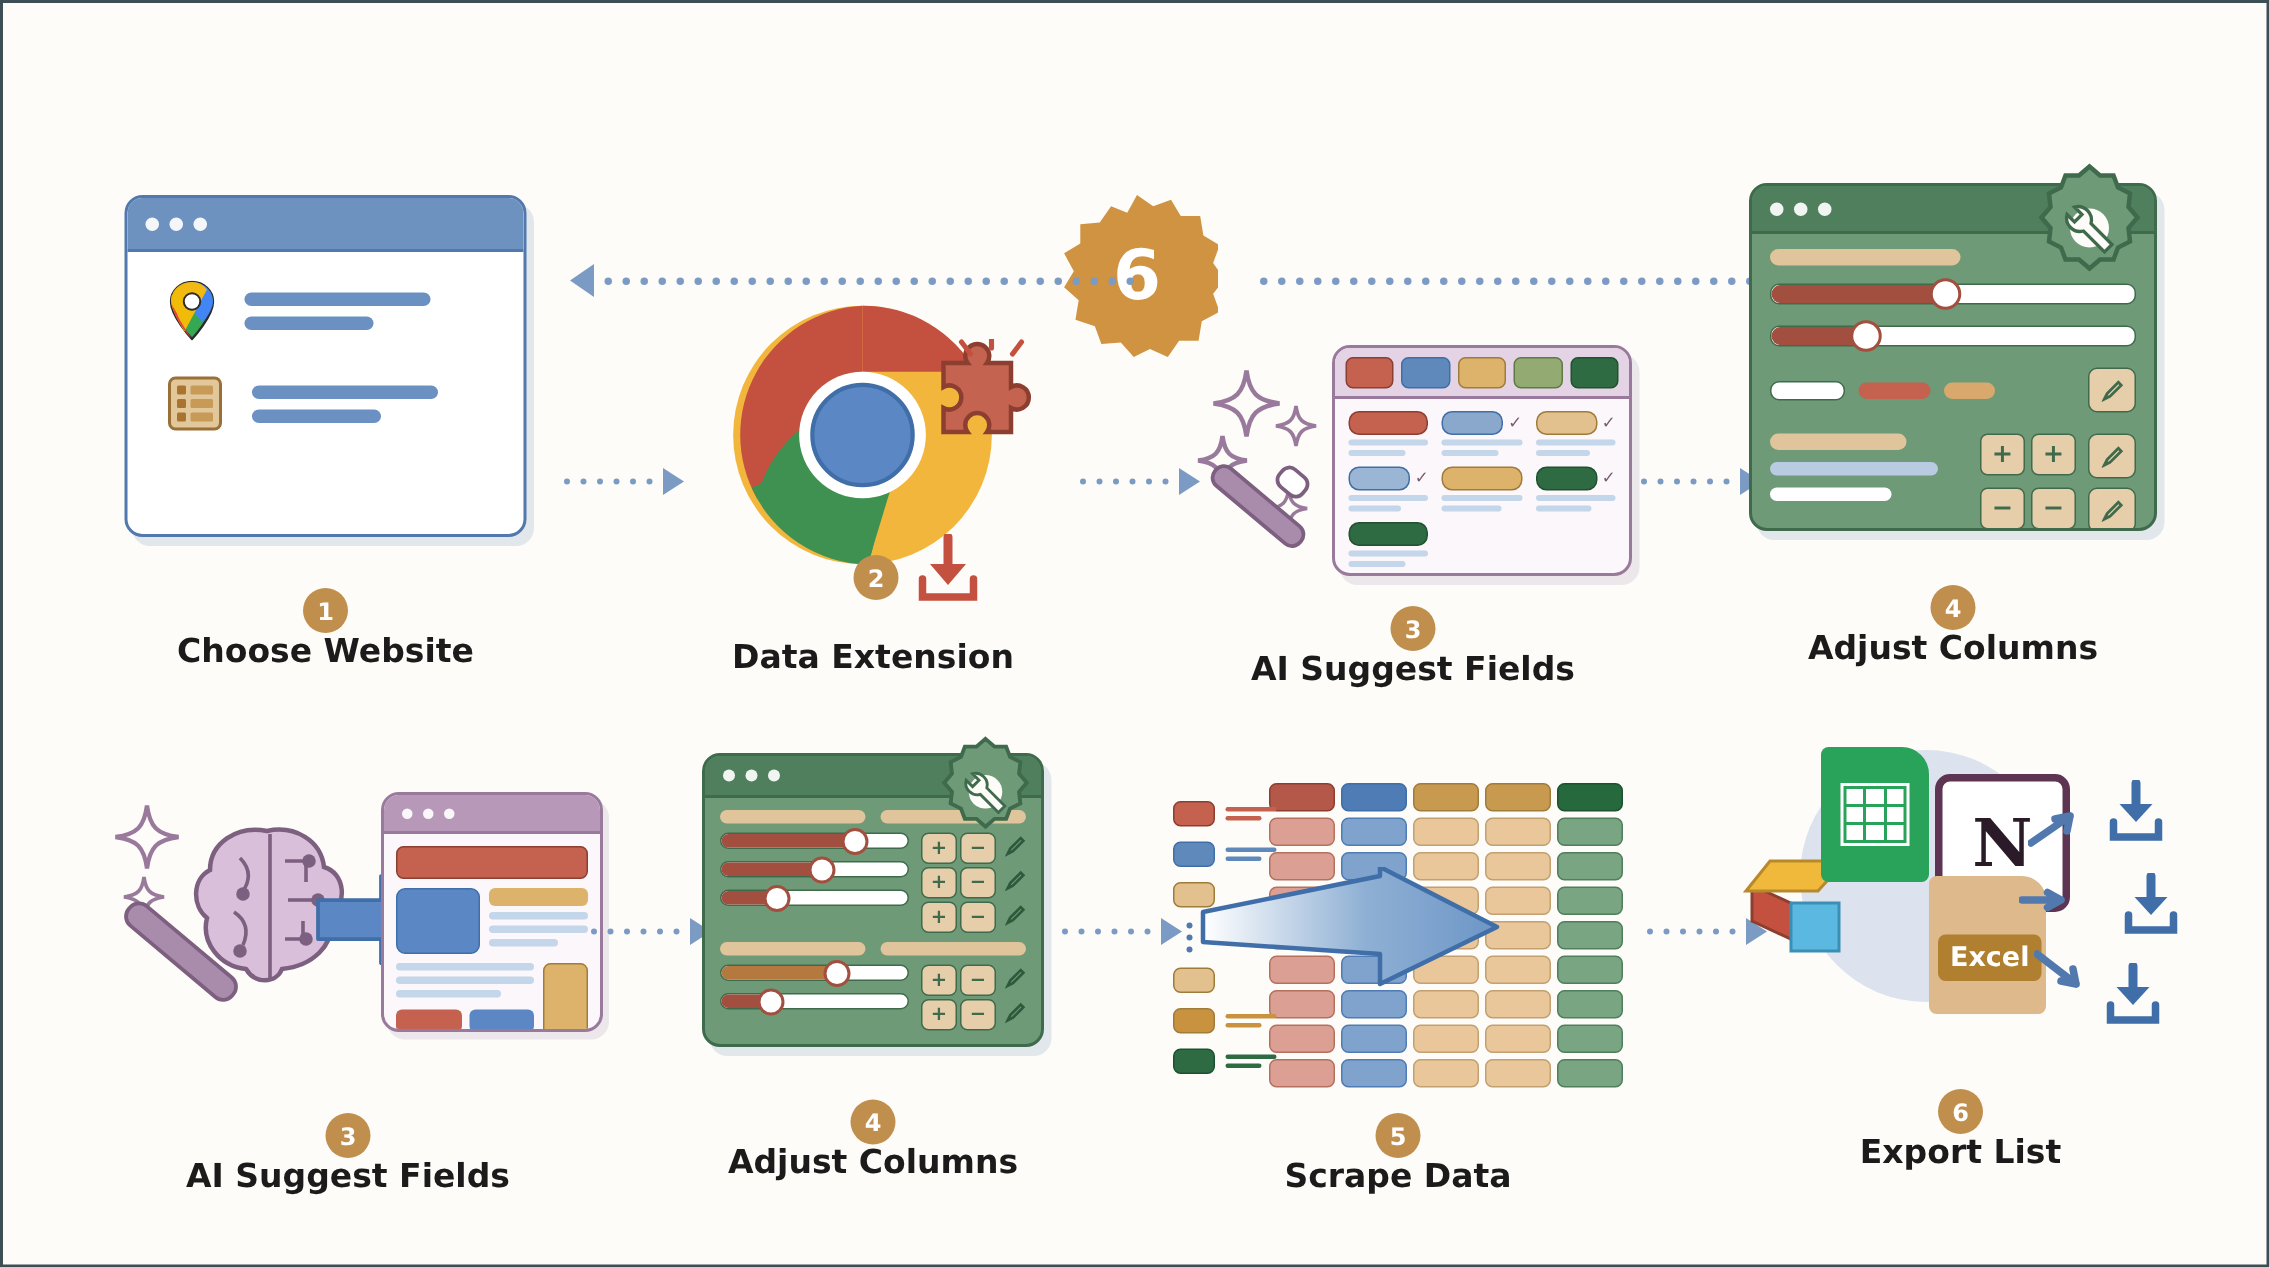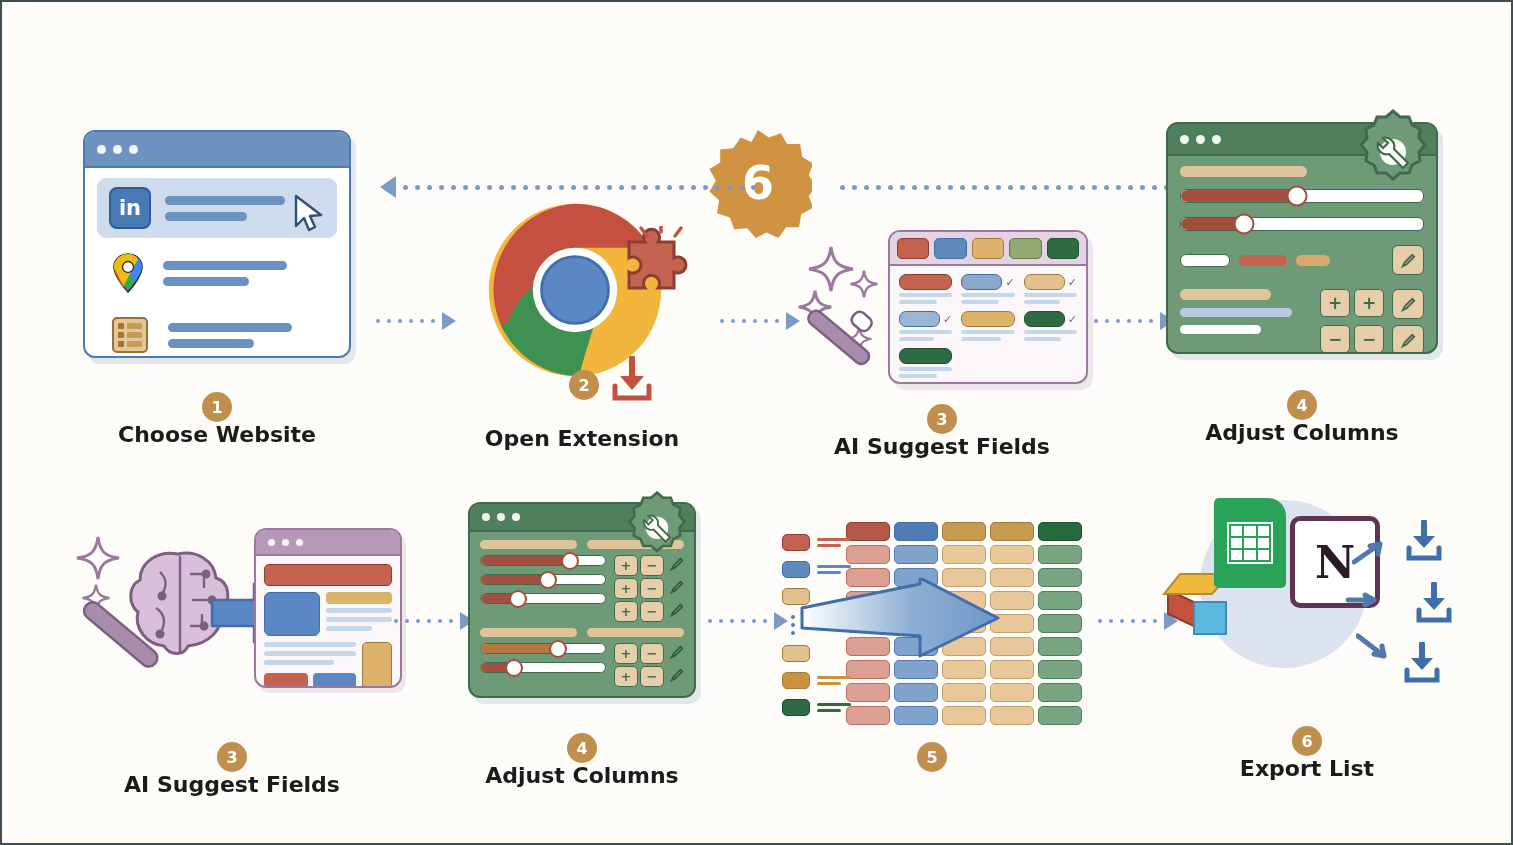--- a/index.html
+++ b/index.html
@@ -239,30 +239,20 @@
 
   <div class="step" style="left:70px;top:128px;width:290px;">
     <div class="art" style="height:240px;">
       <div class="win win-blue" style="margin:0 auto;">
         <div class="win-bar">
           <span class="dot3"></span>
           <span class="dot3"></span>
           <span class="dot3"></span>
         </div>
         <div style="padding:10px 12px;display:flex;flex-direction:column;gap:6px;">
-          <div class="rowitem row-hl" style="position:relative;">
-            <div class="li-icon">in</div>
-            <div class="bars">
-              <span class="bar" style="width:120px;"></span>
-              <span class="bar" style="width:82px;"></span>
-            </div>
-            <svg width="34" height="40" viewBox="0 0 34 40" style="position:absolute;right:10px;top:16px;">
-              <path d="M3 2 L3 32 L11 24 L16 36 L22 33 L17 22 L28 21 Z" fill="#fff" stroke="#2f4f72" stroke-width="2.4" stroke-linejoin="round"></path>
-            </svg>
-          </div>
           <div class="rowitem">
             <div class="map-pin">
               <svg width="30" height="40" viewBox="0 0 30 40">
                 <path d="M15 1 C23 1 29 7 29 14 C29 24 15 39 15 39 C15 39 1 24 1 14 C1 7 7 1 15 1Z" fill="#34a853" stroke="#2b2b2b" stroke-width="1.6"></path>
                 <path d="M15 1 C23 1 29 7 29 14 C29 18 26 23 22 28 L6 10 C8 4 11 1 15 1Z" fill="#4285f4" stroke="none"></path>
                 <path d="M2 9 C4 4 9 1 15 1 C19 1 23 3 25 6 L10 34 C5 26 1 18 1 14 C1 12 1 10 2 9Z" fill="#fbbc05" opacity="0.95"></path>
                 <path d="M1.5 16 C3 24 10 34 15 39 C15 39 6 26 5 22Z" fill="#ea4335"></path>
                 <circle cx="15" cy="14" r="5.5" fill="#fff" stroke="#2b2b2b" stroke-width="1.3"></circle>
               </svg>
             </div>
@@ -333,21 +323,21 @@
       </div>
       <div class="dl">
         <svg width="46" height="48" viewBox="0 0 46 48">
           <path d="M23 2 v22" stroke="#c4503f" stroke-width="6" stroke-linecap="round"></path>
           <path d="M11 20 L23 34 L35 20 Z" fill="#c4503f"></path>
           <path d="M6 30 v12 h34 v-12" fill="none" stroke="#c4503f" stroke-width="5" stroke-linecap="round"></path>
         </svg>
       </div>
       <div class="badge" style="position:absolute;left:82px;top:168px;">2</div>
     </div>
-    <div class="caption" style="margin-top:24px;">Open Extension</div>
+    <div class="caption" style="margin-top:24px;">Data Extension</div>
   </div>
 
   <div class="dots small" style="left:718px;top:310px;">
     <i></i>
       <i></i>
       <i></i>
       <i></i>
       <i></i>
       <i></i>
     <div class="arrow-r"></div>
@@ -802,20 +792,21 @@
           <linearGradient id="agrad" x1="0" y1="0" x2="1" y2="0">
             <stop offset="0%" stop-color="#ffffff"></stop>
             <stop offset="55%" stop-color="#8fb0d4"></stop>
             <stop offset="100%" stop-color="#6d96c6"></stop>
           </linearGradient>
         </defs>
         <path d="M2 30 L120 6 L120 0 L198 40 L120 78 L120 58 L2 50 Z" fill="url(#agrad)" stroke="#3f6ea8" stroke-width="3" stroke-linejoin="round"></path>
       </svg>
     </div>
     <div class="badge" style="margin-top:30px;">5</div>
+    <div class="caption">Scrape Data</div>
   </div>
 
   <div class="dots small" style="left:1096px;top:610px;">
     <i></i>
       <i></i>
       <i></i>
       <i></i>
       <i></i>
       <i></i>
     <div class="arrow-r"></div>
@@ -843,20 +834,23 @@
             <i></i>
             <i></i>
             <i></i>
             <i></i>
         </div>
       </div>
 
       <div class="notion">N</div>
 
 
+      <div class="excel" style="position:absolute;">
+        <b>Excel</b>
+      </div>
 
       <svg class="minarrow" style="right:66px;top:48px;" width="34" height="26" viewBox="0 0 34 26">
         <path d="M2 22 L28 4 M28 4 L18 6 M28 4 L26 14" stroke="#5179ad" stroke-width="5" fill="none" stroke-linecap="round"></path>
       </svg>
       <svg class="minarrow" style="right:72px;top:100px;" width="34" height="16" viewBox="0 0 34 16">
         <path d="M2 8 L28 8 M28 8 L19 3 M28 8 L19 13" stroke="#5179ad" stroke-width="5" fill="none" stroke-linecap="round"></path>
       </svg>
       <svg class="minarrow" style="right:62px;top:140px;" width="34" height="28" viewBox="0 0 34 28">
         <path d="M2 4 L28 24 M28 24 L18 22 M28 24 L26 14" stroke="#5179ad" stroke-width="5" fill="none" stroke-linecap="round"></path>
       </svg>

